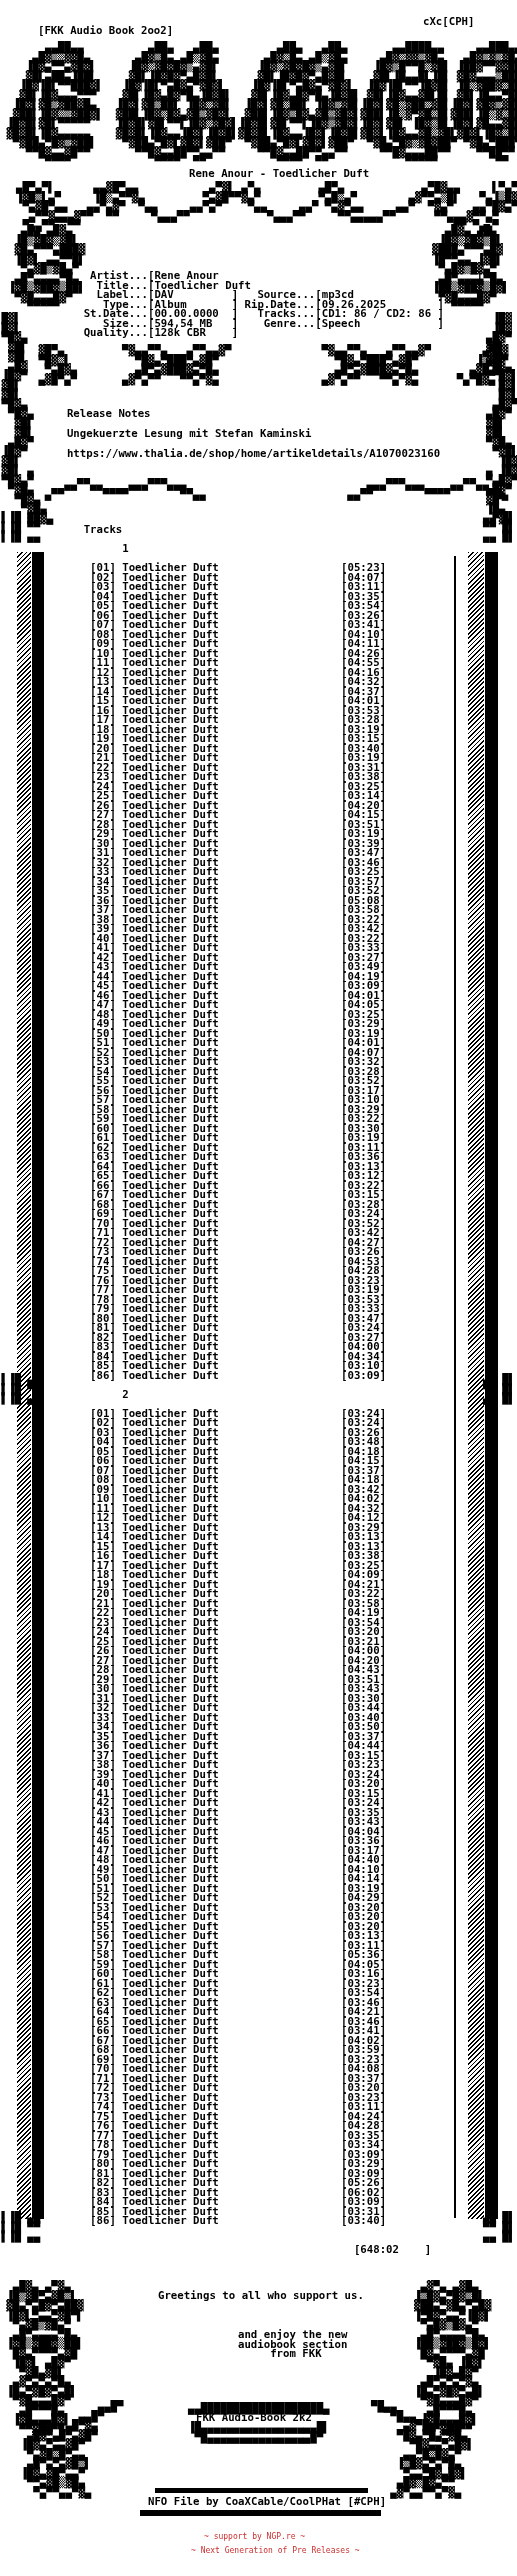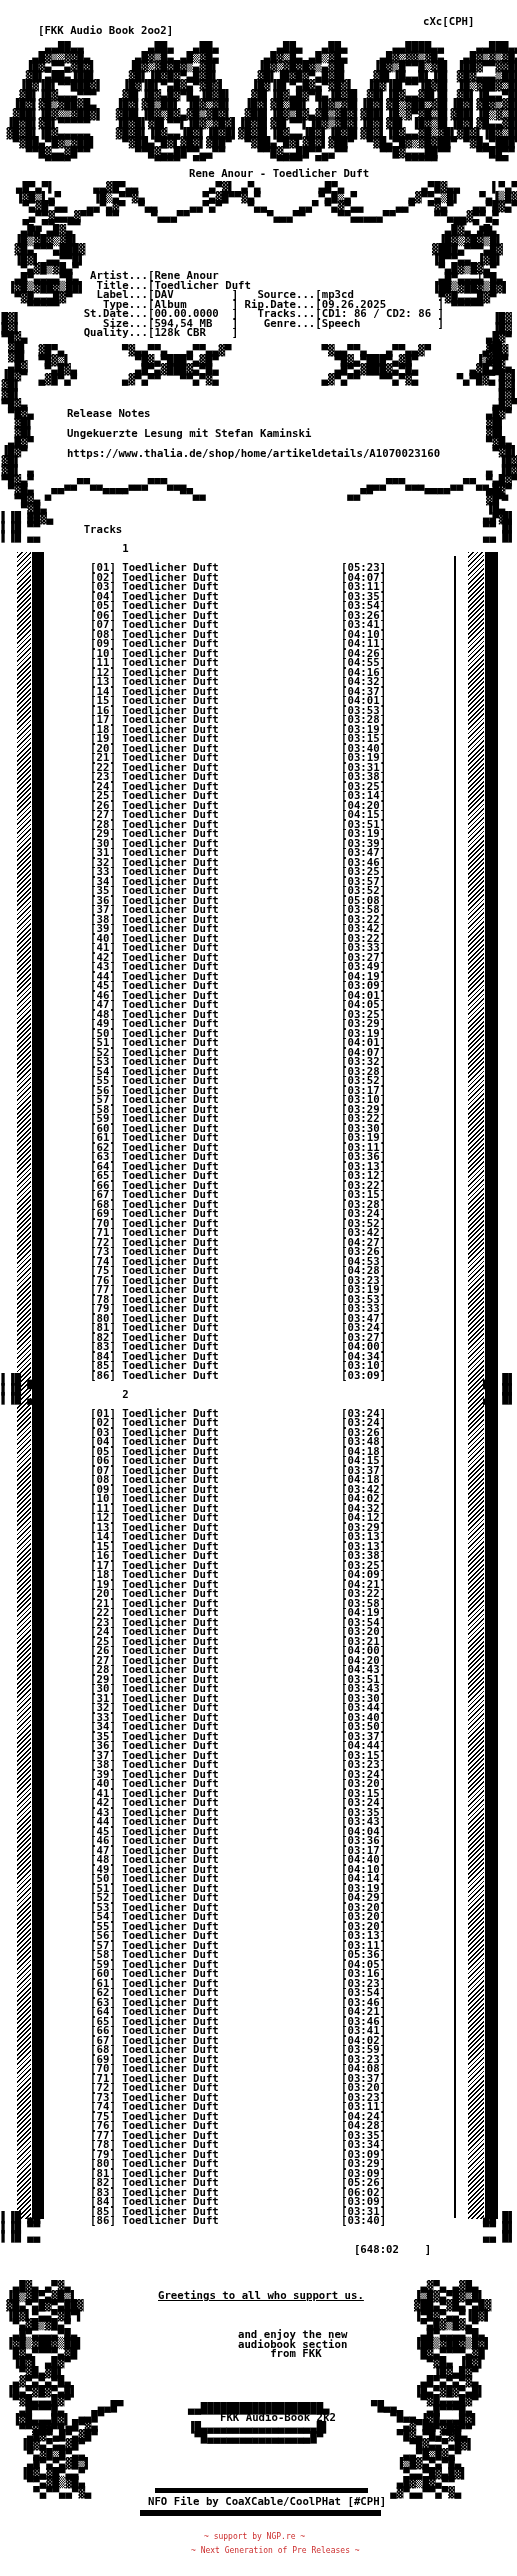--- a/index.html
+++ b/index.html
@@ -328,21 +328,21 @@
               [81] Toedlicher Duft                   [03:09]
               [82] Toedlicher Duft                   [05:26]
               [83] Toedlicher Duft                   [06:02]
               [84] Toedlicher Duft                   [03:09]
               [85] Toedlicher Duft                   [03:31]
               [86] Toedlicher Duft                   [03:40]
 
 
                                                        [648:02    ]</div>
 
-  <div class="mono" style="left:158px;top:2291px;text-decoration:underline;">Greetings to all who support us.</div>
+  <div class="mono" style="left:158px;top:2291px;">Greetings to all who support us.</div>
   <div class="mono lh123" style="left:196px;top:2330px;margin-left:42px;">and enjoy the new
 audiobook section
      from FKK</div>
 
   <div class="art" style="left:6.3px;top:2282px;"> ▄█▓▄ ▄▀▓▄
 ▐█▒▓█▀▄▓█▒▌
 ▓█▄▀▄█▓▀▄██▓
 ▐█▓▌▀▄▄▀▓█▀▌
  ▀▄▓█▒▓█▄▀
  ▄█▀▄▄▄▄▀█▄
@@ -390,21 +390,21 @@
      ▄▄▀█▒█▓▄▀
     ▐▒█▓▄▀▄▀█▄
      ▀▄▄▀█▓▄█▓▌
     ▄█▓▒█▓▄▀▀
    ▄▓▀▄▄▀▀▄▀▓▄</div>
 
   <div class="art" style="left:188px;top:2404px;">▄▄███████████████████▄
 
 ▐█▄▄▄▄▄▄▄▄▄▄▄▄▄▄▄▄▄▄█▌
  ▀█▄▄▄▄▄▄▄▄▄▄▄▄▄▄▄▄█▀</div>
-  <div class="mono" style="left:196px;top:2413px;margin-left:24px;">FKK Audio-Book 2k2</div>
+  <div class="mono" style="left:196px;top:2413px;">FKK Audio-Book 2k2</div>
 
   <div class="bar" style="left:155px;top:2488px;width:213px;height:4.7px;"></div>
   <div class="mono" style="left:148px;top:2497px;">NFO File by CoaXCable/CoolPHat [#CPH]</div>
   <div class="bar" style="left:140px;top:2510px;width:241px;height:6.3px;"></div>
 
   <div class="red" style="left: 204px; top: 2532px; color: rgb(204, 47, 47);">~ support by NGP.re ~</div>
   <div class="red" style="left: 191px; top: 2546px; color: rgb(204, 47, 47);">~ Next Generation of Pre Releases ~</div>
 
 </div>
 

